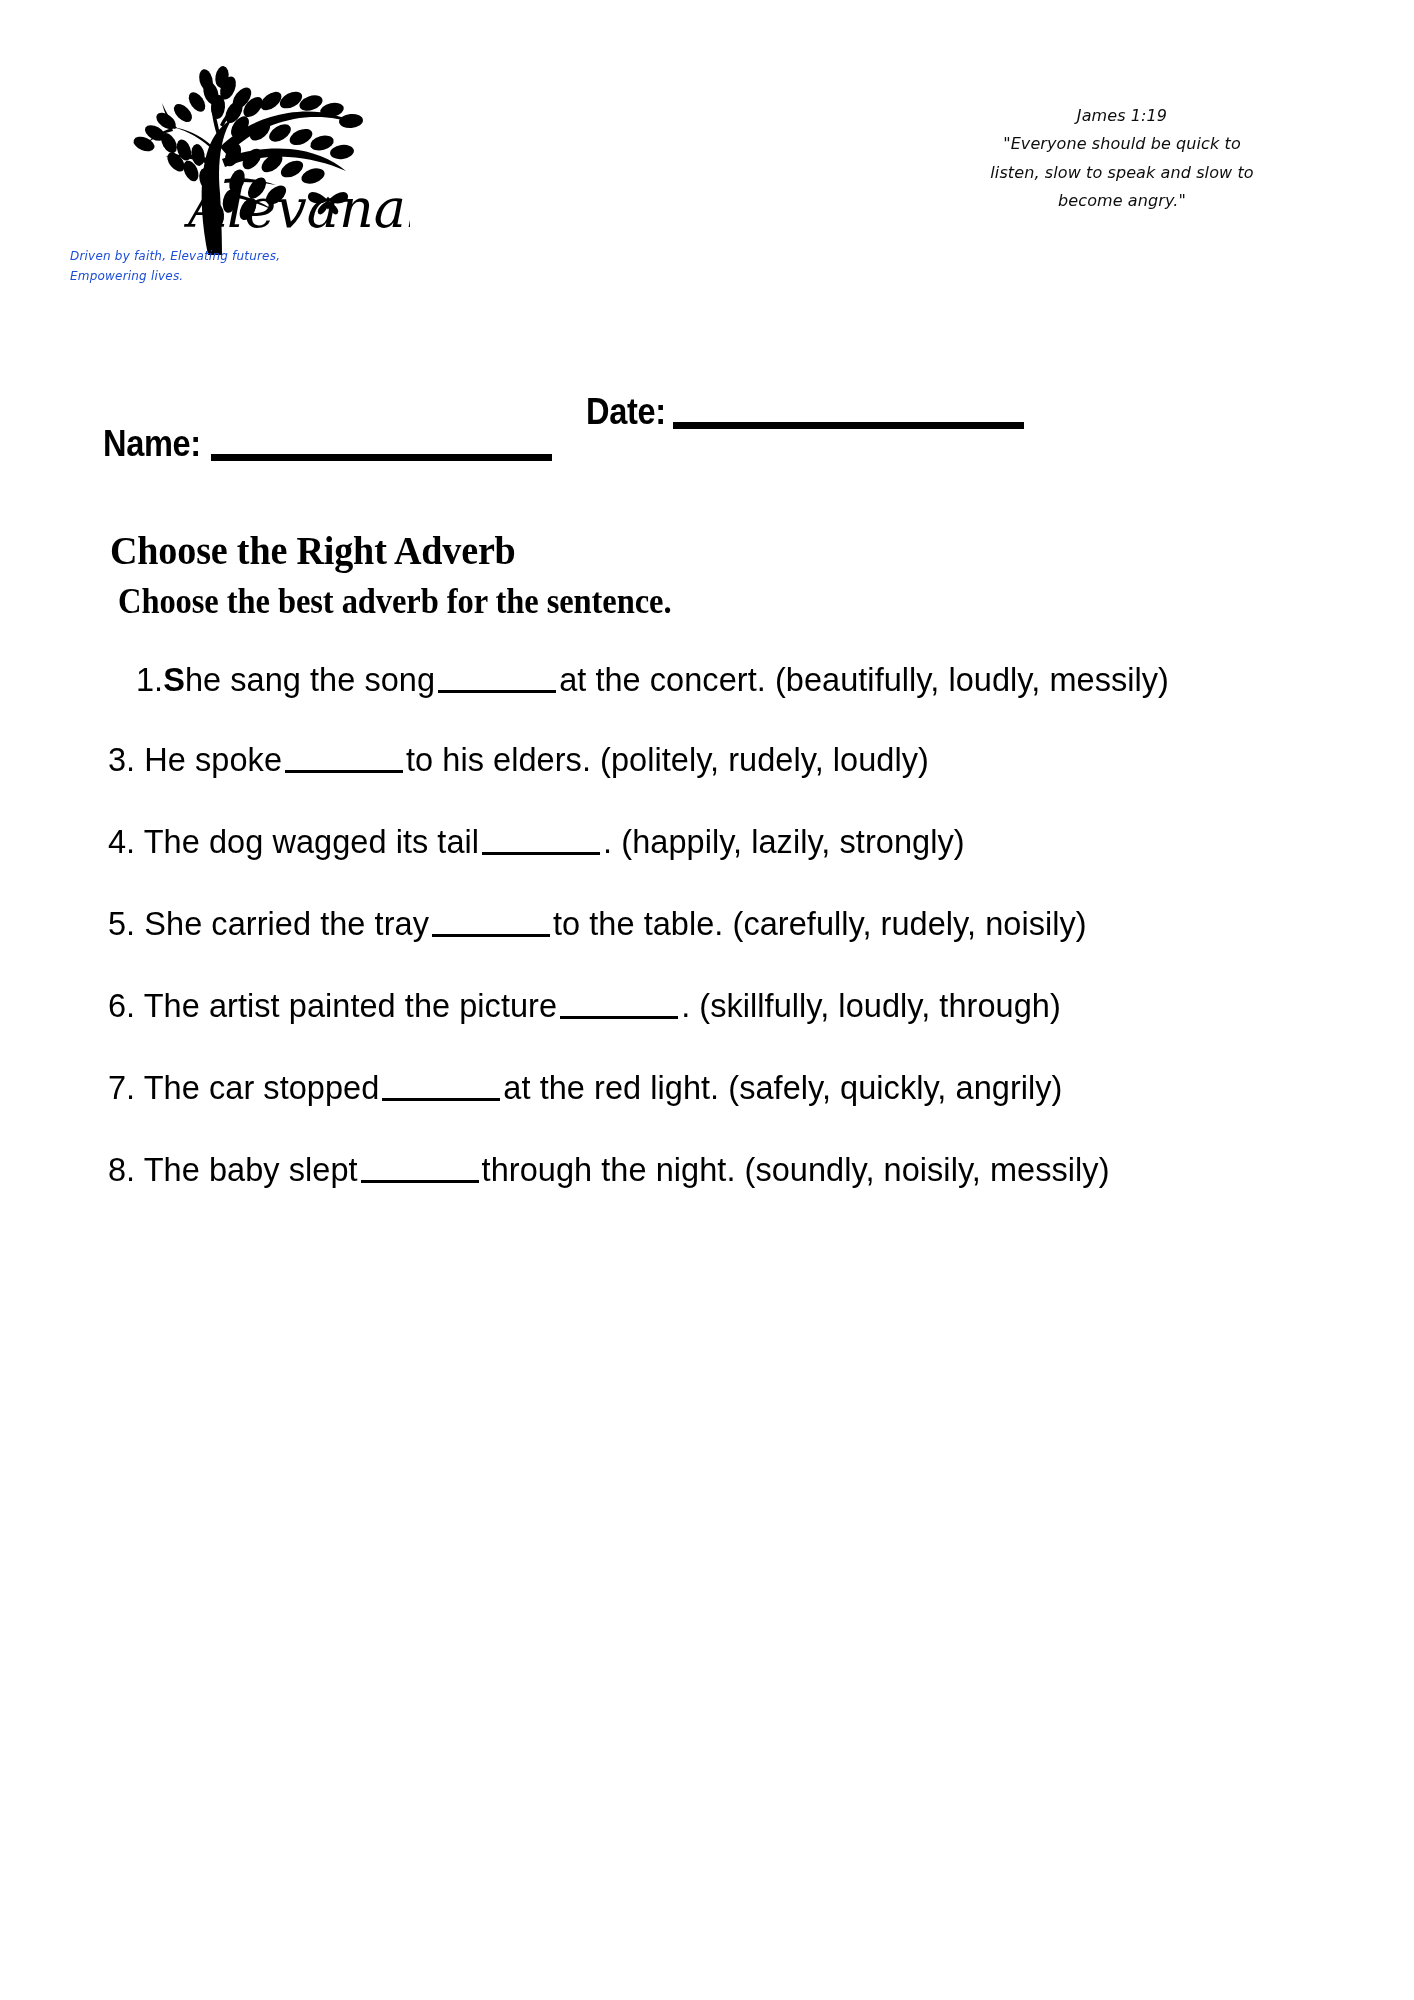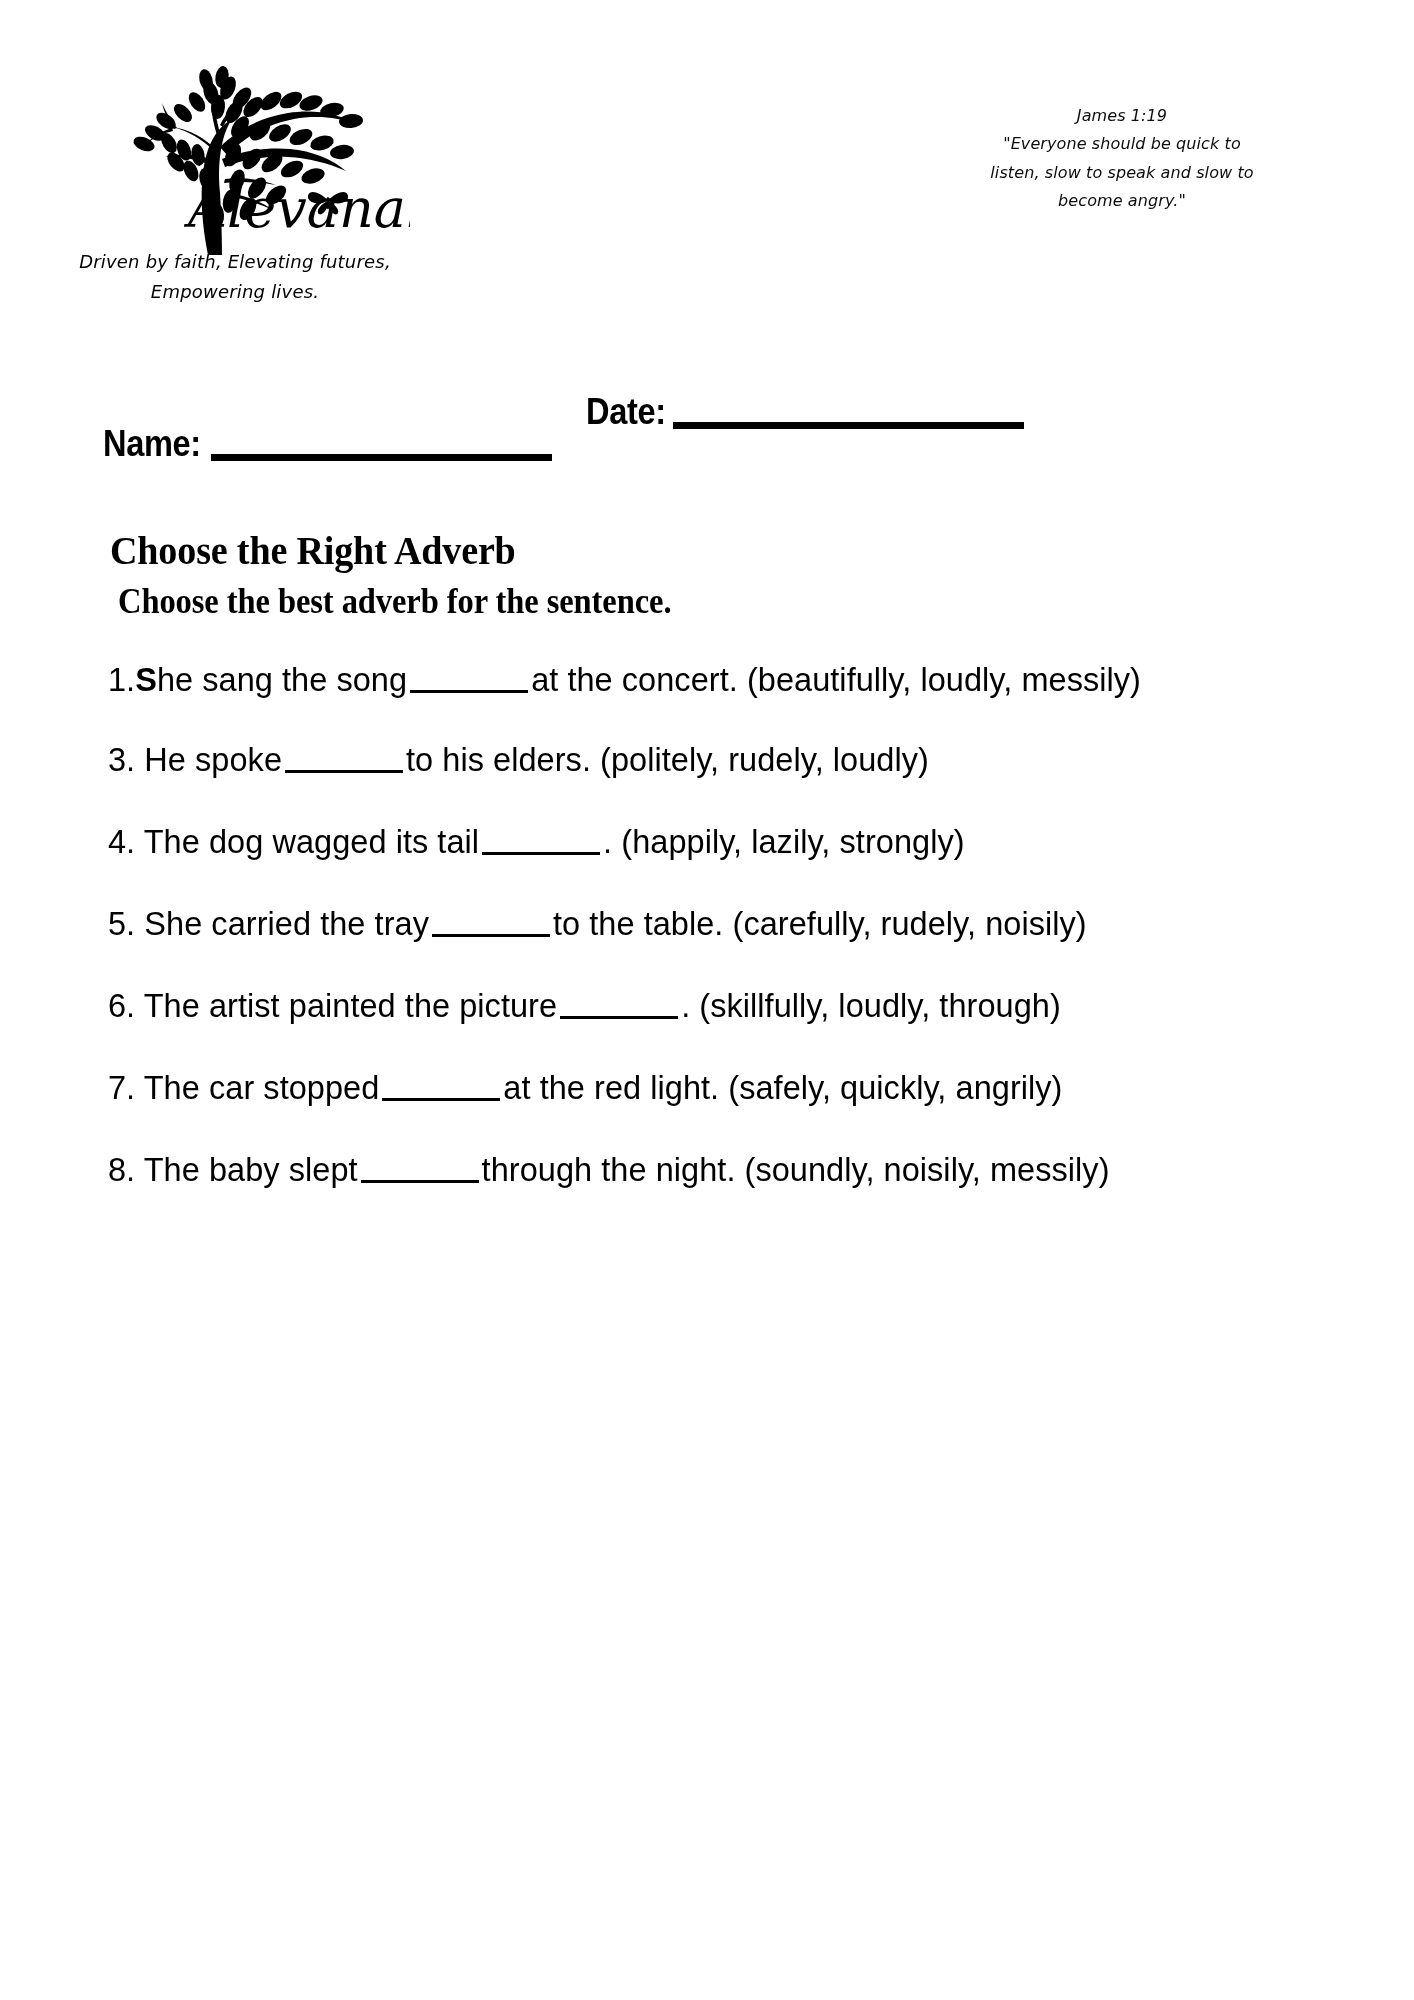--- a/index.html
+++ b/index.html
@@ -37,27 +37,26 @@
     left: 0;
     top: 0;
     width: 340px;
     height: 200px;
   }
   .logo-tagline {
     position: absolute;
     left: 0;
     top: 192px;
     width: 330px;
-    text-align: center;
     font-family: "DejaVu Sans", sans-serif;
-    font-size: 18px;
+    font-size: 12px;
     font-style: italic;
     line-height: 1.65;
     letter-spacing: 0.2px;
-    color: #000000;
+    color: #1d4ed8;
   }
 
   .verse-block {
     position: absolute;
     right: 92px;
     top: 102px;
     width: 400px;
     text-align: center;
     font-family: "DejaVu Sans", sans-serif;
     font-style: italic;
@@ -149,20 +148,21 @@
     font-family: "Liberation Sans Narrow", "Liberation Sans", sans-serif;
     font-size: 32.5px;
     line-height: 41px;
     letter-spacing: 0.05px;
     margin-bottom: 41px;
     color: #000000;
   }
   .q-item.first {
     padding-left: 30px;
     text-indent: -30px;
+    margin-left: 28px;
     margin-bottom: 39px;
   }
   .q-item .lead-bold {
     font-weight: bold;
   }
   .q-blank {
     display: inline-block;
     border-bottom: 3px solid #000000;
     width: 118px;
     height: 22px;

